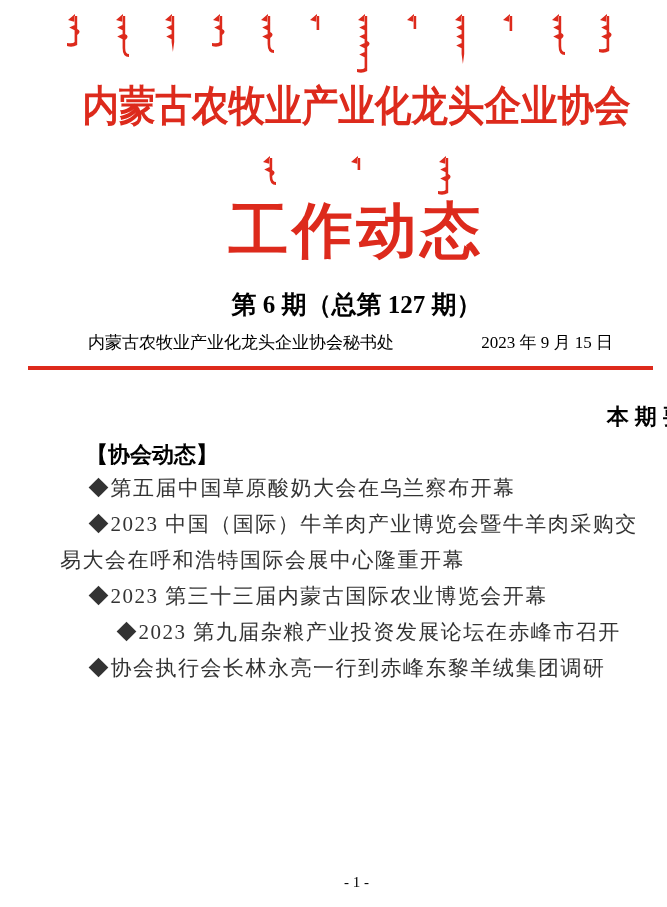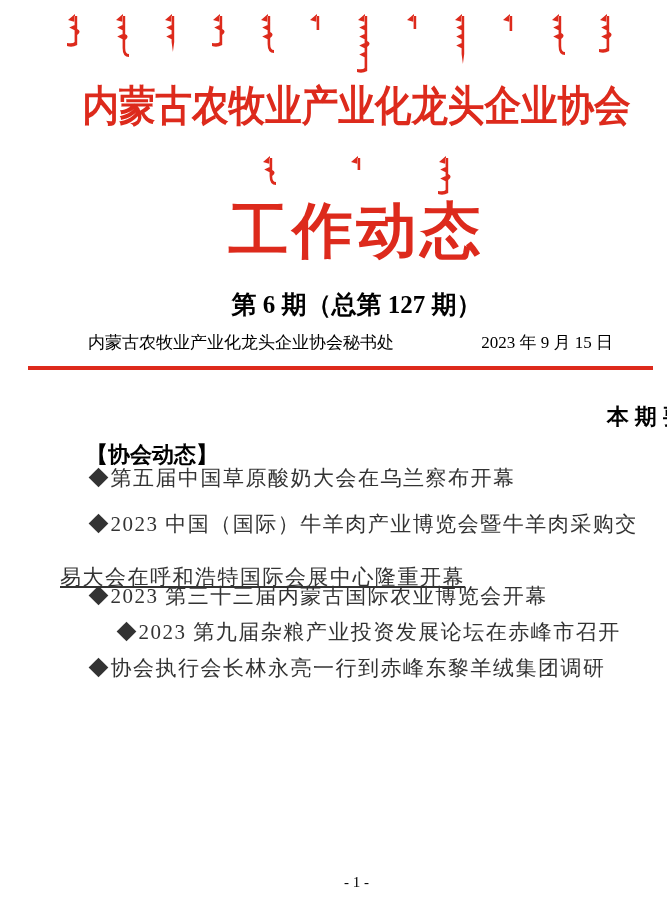--- a/index.html
+++ b/index.html
@@ -151,23 +151,23 @@
     <span>2023 年 9 月 15 日</span>
   </div>
 
   <div class="red-rule"></div>
 
   <div class="toc-heading">本 期 要 目</div>
 
   <div class="section-heading">【协会动态】</div>
 
   <div id="tocList">
-      <div class="toc-line" style="top: 464px; color: rgb(51, 51, 51);">◆第五届中国草原酸奶大会在乌兰察布开幕</div>
+      <div class="toc-line" style="top: 474px; color: rgb(51, 51, 51);">◆第五届中国草原酸奶大会在乌兰察布开幕</div>
       <div class="toc-line" style="top: 510px; color: rgb(51, 51, 51);">◆2023 中国（国际）牛羊肉产业博览会暨牛羊肉采购交</div>
-      <div class="toc-line wrap" style="top: 563px; color: rgb(51, 51, 51); text-decoration: underline;">易大会在呼和浩特国际会展中心隆重开幕</div>
+      <div class="toc-line wrap" style="top: 546px; color: rgb(51, 51, 51);">易大会在呼和浩特国际会展中心隆重开幕</div>
       <div class="toc-line" style="top: 582px; color: rgb(51, 51, 51);">◆2023 第三十三届内蒙古国际农业博览会开幕</div>
       <div class="toc-line" style="top: 618px; color: rgb(51, 51, 51); margin-left: 28px;">◆2023 第九届杂粮产业投资发展论坛在赤峰市召开</div>
       <div class="toc-line" style="top: 654px; color: rgb(51, 51, 51);">◆协会执行会长林永亮一行到赤峰东黎羊绒集团调研</div>
     </div>
 
   <div class="page-number">- 1 -</div>
 
 </div>
 
 </body></html>

